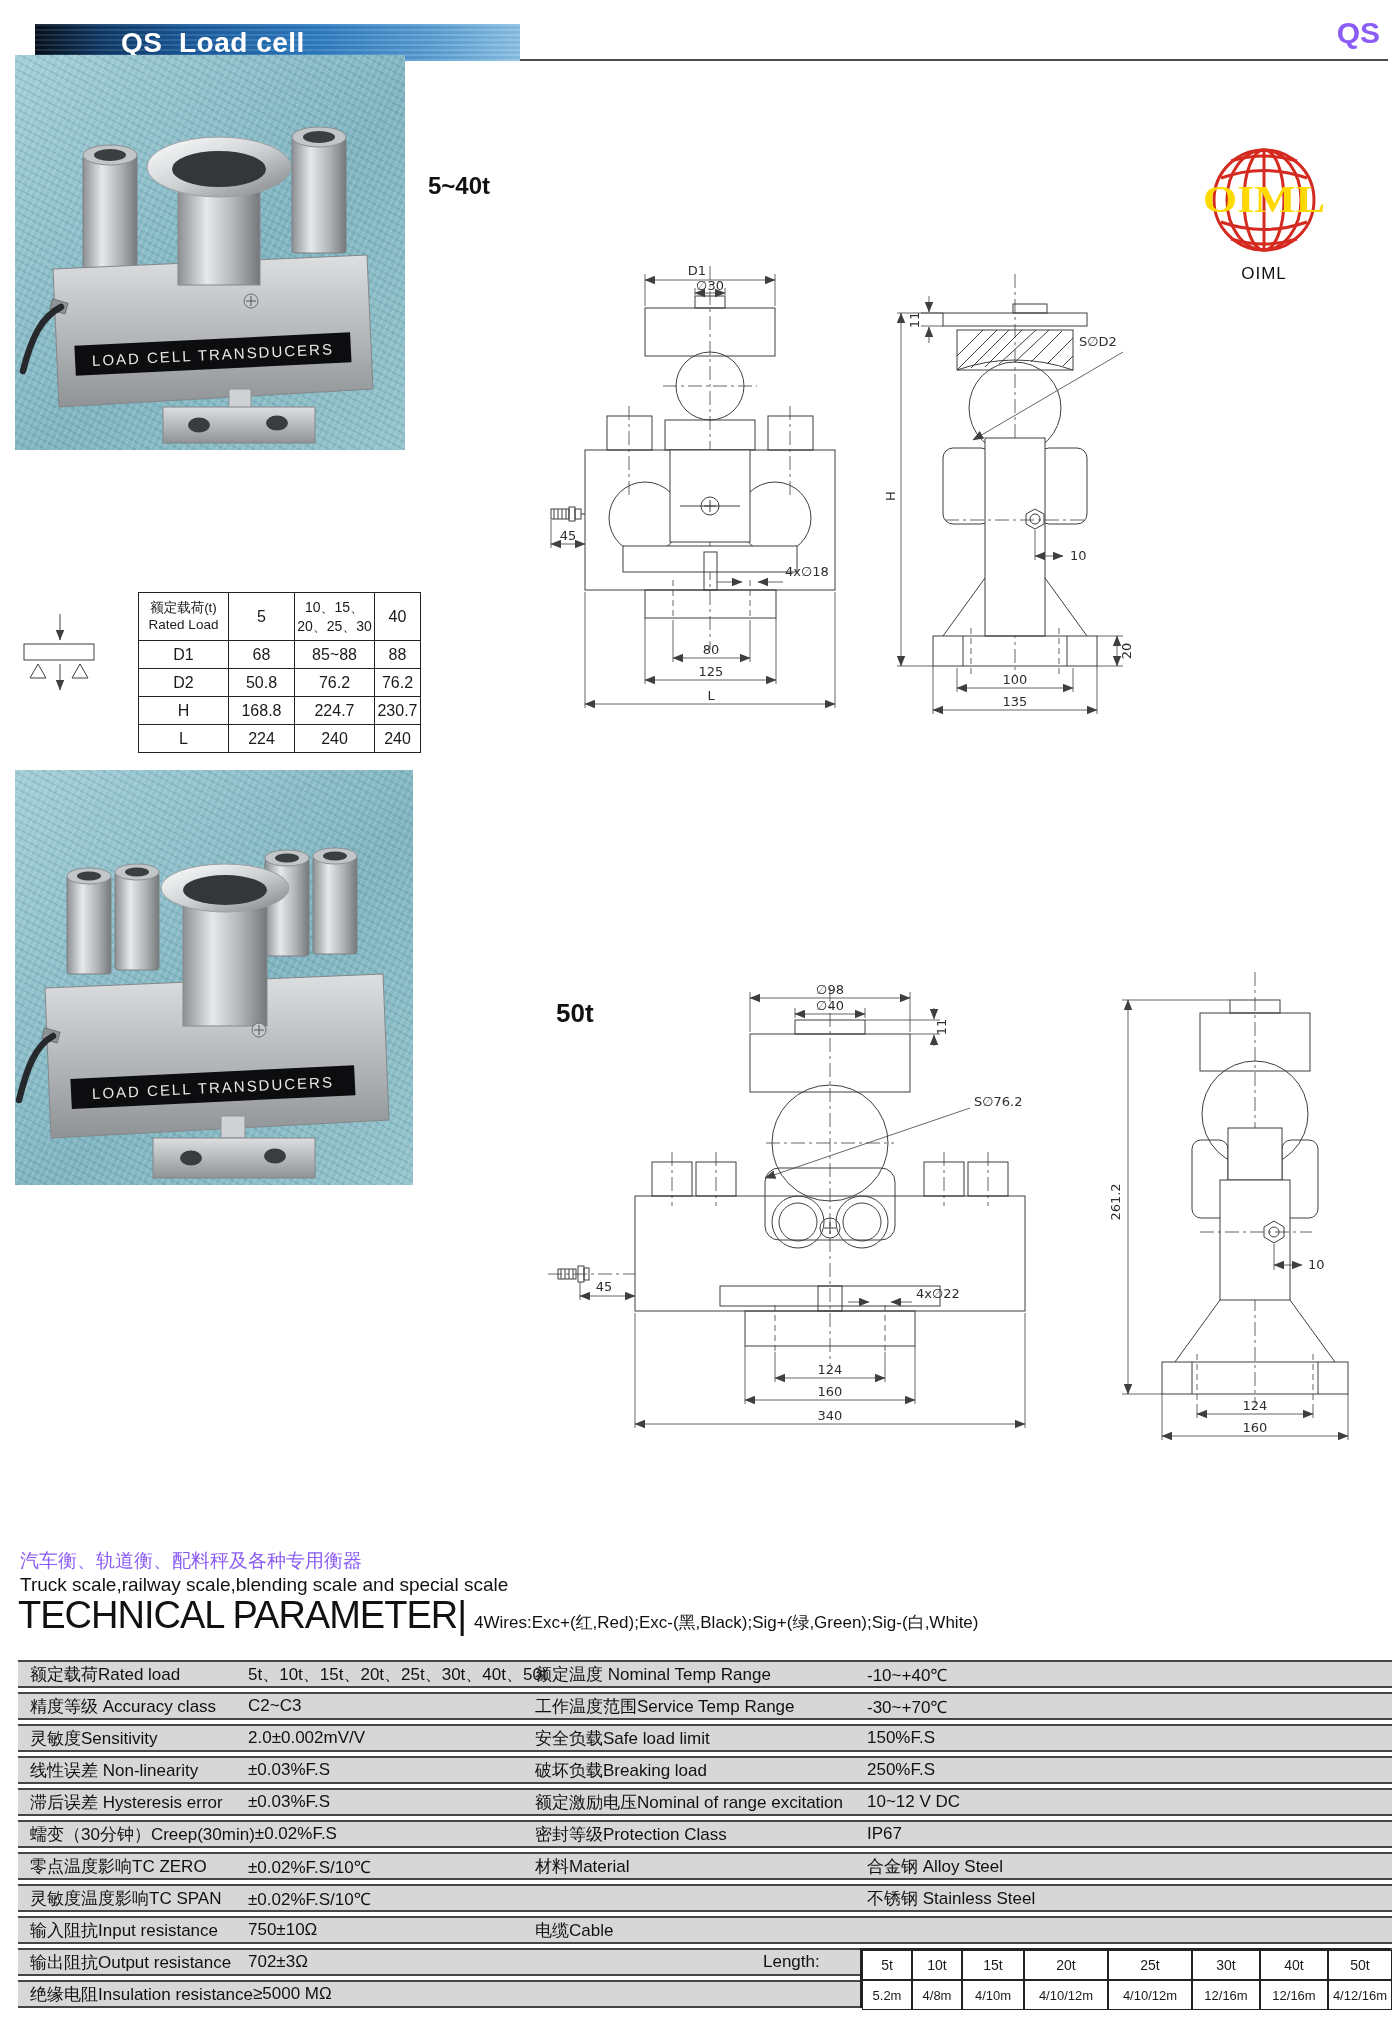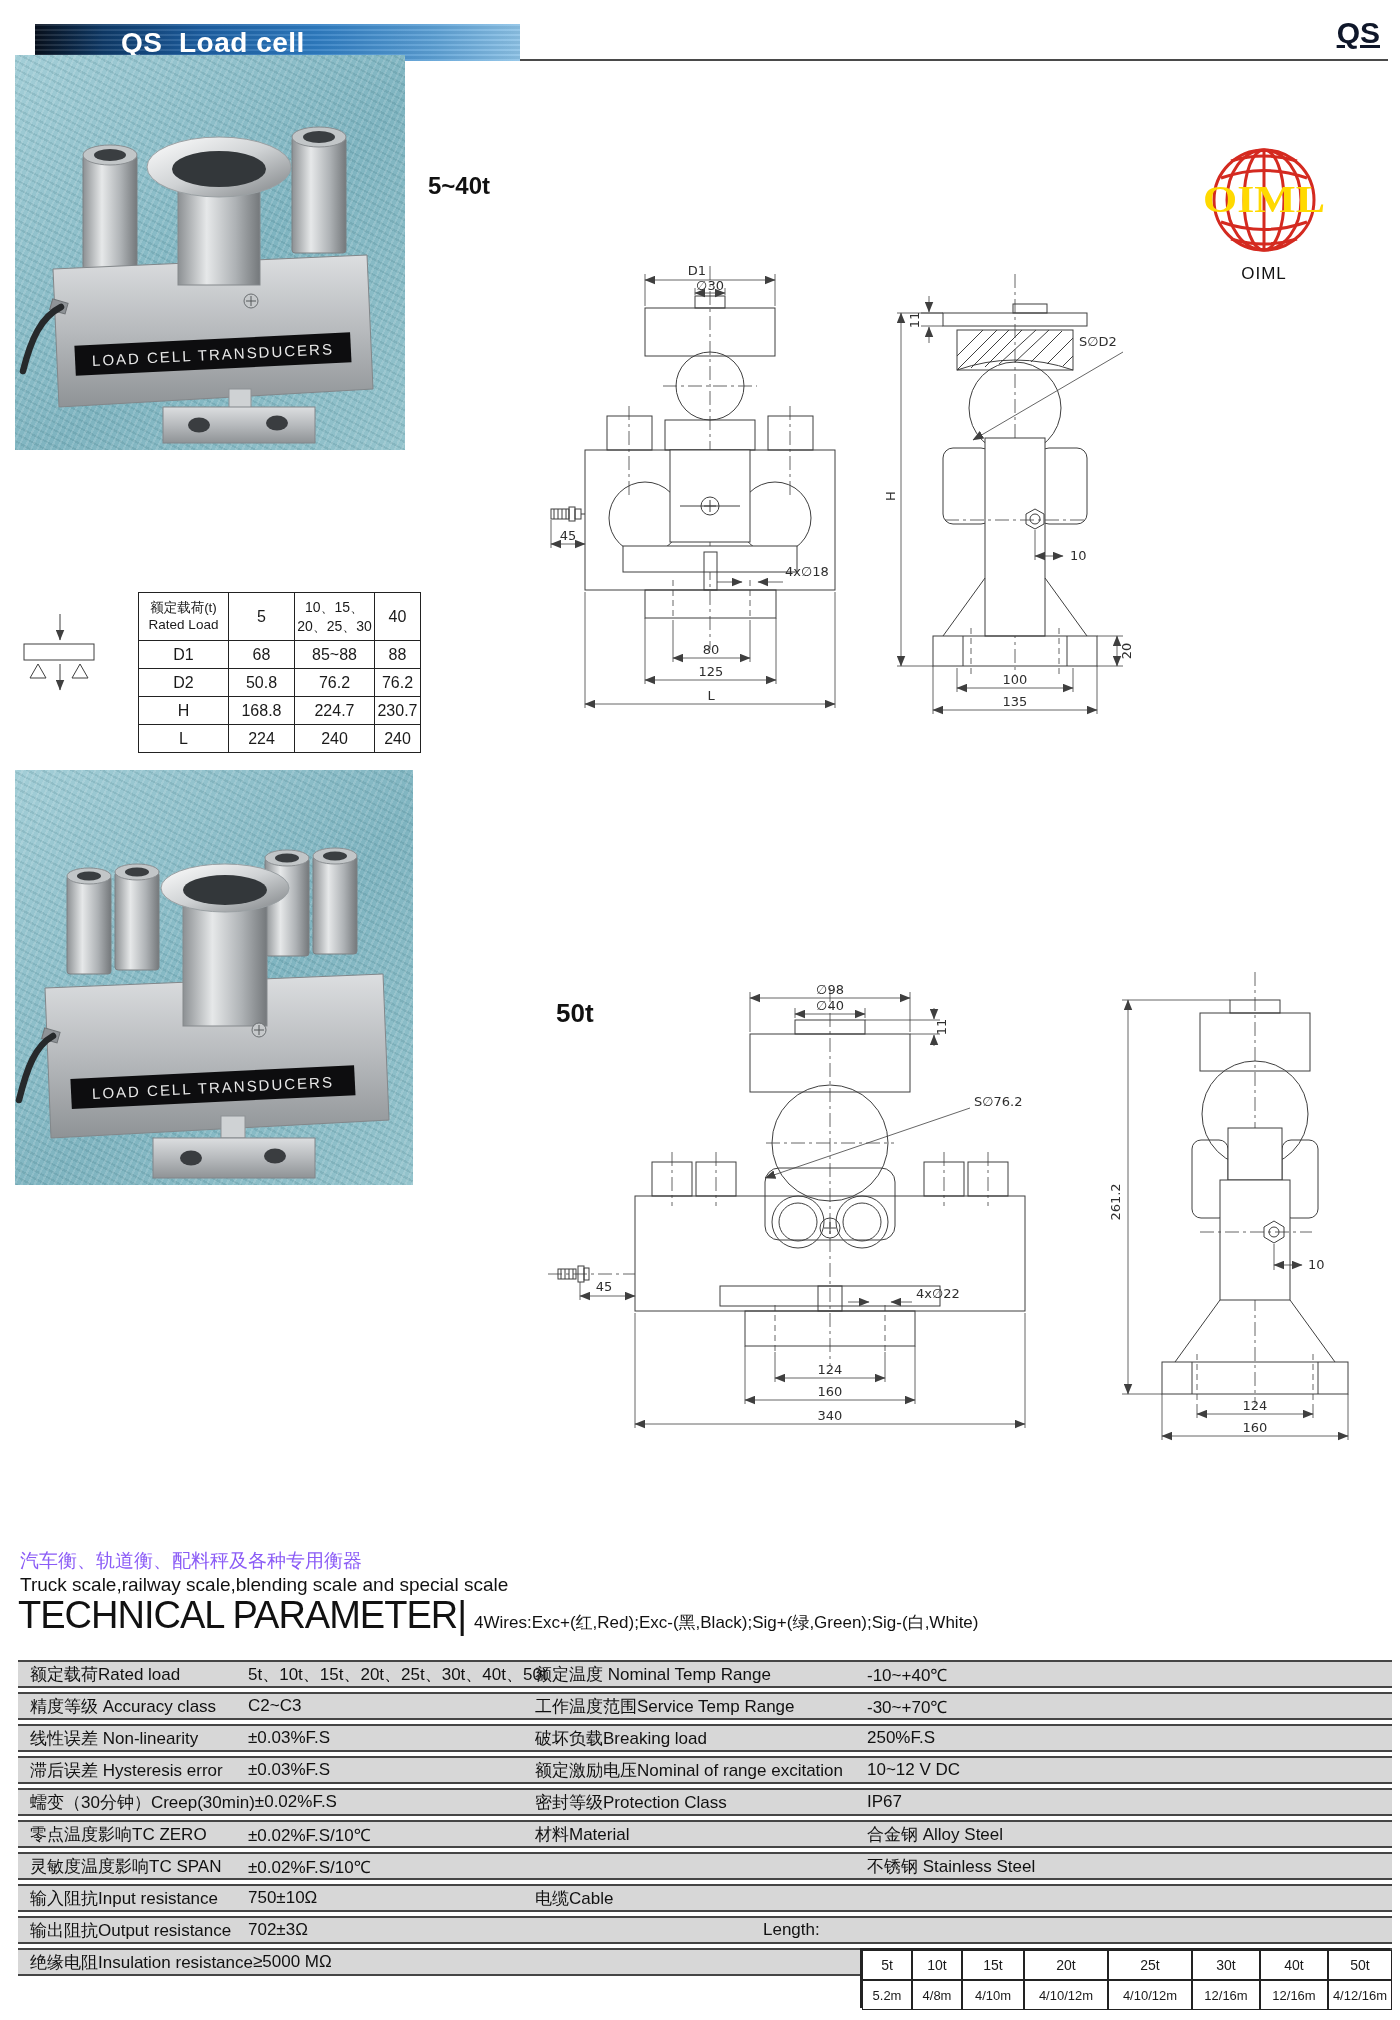--- a/index.html
+++ b/index.html
@@ -13,21 +13,21 @@
     position:absolute; left:35px; top:24px; width:485px; height:37px;
     background:
       repeating-linear-gradient(180deg, rgba(255,255,255,0.10) 0 2px, rgba(0,0,0,0.05) 2px 5px),
       linear-gradient(90deg,#07101d 0%, #0f3a68 14%, #1c5ea1 34%, #2e7cc2 58%, #5ca0d5 82%, #8cc2e6 100%);
     display:flex; align-items:center;
   }
   .titlebar .title {
     color:#fff; font-size:28px; font-weight:bold; padding-left:86px; white-space:pre;
     letter-spacing:0.5px;
   }
-  .brand-qs { position:absolute; top:16px; right:20px; font-size:30px; font-weight:bold; color:#0f172a;text-decoration:underline; }
+  .brand-qs { position:absolute; top:16px; right:20px; font-size:30px; font-weight:bold; color:#8b5cf6; }
   .header-rule { position:absolute; left:520px; top:59px; width:868px; height:2px; background:#4a4a4a; }
 
   
   .photo {
     position:absolute; overflow:hidden;
     background-color:#8fc3cc;
     background-image:
       repeating-linear-gradient(115deg, rgba(255,255,255,0.13) 0 2px, rgba(255,255,255,0) 2px 6px),
       repeating-linear-gradient(28deg, rgba(0,60,70,0.10) 0 2px, rgba(0,60,70,0) 2px 7px),
       linear-gradient(135deg,#a3ced7 0%, #7fb4c0 55%, #95c4cd 100%);
@@ -577,20 +577,30 @@
           <span class="plab">精度等级 Accuracy class</span>
           <span class="pval">C2~C3</span>
         </div>
       <div class="pr">
           <span class="prlab">工作温度范围Service Temp Range</span>
           <span class="prval">-30~+70℃</span>
         </div>
     </div>
     <div class="prow">
       <div class="pl">
+          <span class="plab">灵敏度Sensitivity</span>
+          <span class="pval">2.0±0.002mV/V</span>
+        </div>
+      <div class="pr">
+          <span class="prlab">安全负载Safe load limit</span>
+          <span class="prval">150%F.S</span>
+        </div>
+    </div>
+    <div class="prow">
+      <div class="pl">
           <span class="plab">线性误差 Non-linearity</span>
           <span class="pval">±0.03%F.S</span>
         </div>
       <div class="pr">
           <span class="prlab">破坏负载Breaking load</span>
           <span class="prval">250%F.S</span>
         </div>
     </div>
     <div class="prow">
       <div class="pl">

